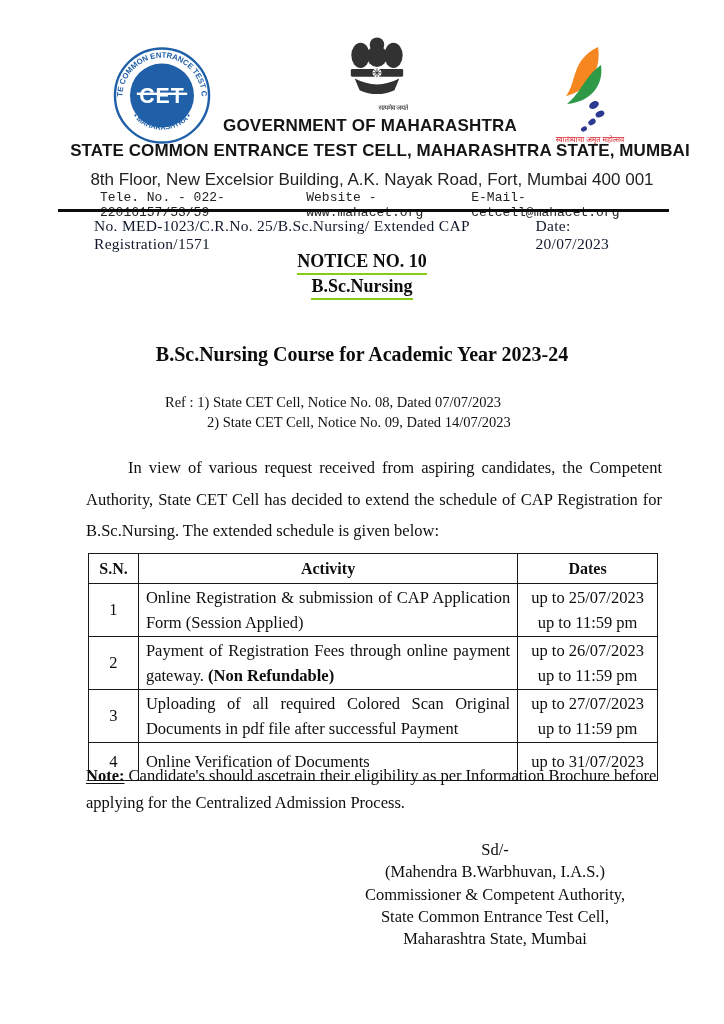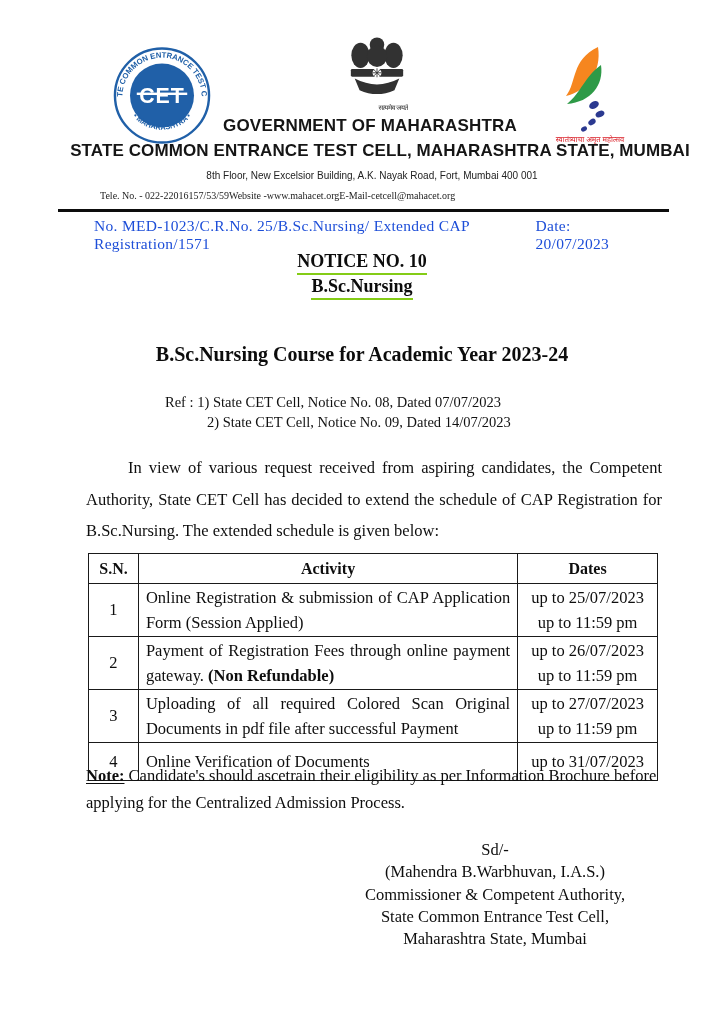--- a/index.html
+++ b/index.html
@@ -10,26 +10,26 @@
     font-family:"Liberation Serif", serif; overflow:hidden;
   }
   .abs { position:absolute; }
 
   
   .gov-line1 { top:116px; left:16px; right:0; text-align:center;
     font-family:"Liberation Sans", sans-serif; font-weight:bold; font-size:17px; letter-spacing:.2px; color:#151515; }
   .gov-line2 { top:141px; left:36px; right:0; text-align:center;
     font-family:"Liberation Sans", sans-serif; font-weight:bold; font-size:17px; letter-spacing:.1px; color:#151515; }
   .address { top:170px; left:20px; right:0; text-align:center;
-    font-family:"Liberation Sans", sans-serif; font-size:10px; color:#222; }
-  .contact-row { top:190px; left:100px; width:550px; display:flex; justify-content:flex-start;
-    font-family:Liberation Serif, serif; font-size:10px; color:#222; }
+    font-family:"Liberation Sans", sans-serif; font-size:17px; color:#222; }
+  .contact-row { top:190px; left:100px; width:550px; display:flex; justify-content:space-between;
+    font-family:Liberation Mono, monospace; font-size:13px; color:#222; }
   .rule { top:209px; left:58px; width:611px; height:3px; background:#0d0d0d; }
   .refline { top:217px; left:94px; width:542px; display:flex; justify-content:space-between;
-    font-size:15.5px; letter-spacing:.3px; color:#1d4ed8; }
+    font-size:15.5px; letter-spacing:.3px; color:#0f172a; }
 
   
   .center-line { left:0; right:0; text-align:center; font-weight:bold; color:#0c0c0c; }
   .notice-no { top:251px; font-size:18px; }
   .notice-course { top:276px; font-size:18px; }
   .uline { display:inline-block; border-bottom:2px solid #84cc16; padding-bottom:1px; }
   .subject1 { top:316px; font-size:20px; }
   .subject2 { top:343px; font-size:20px; }
   .ref1 { top:394px; left:165px; font-size:14.5px;text-align:right; }
   .ref2 { top:414px; left:207px; font-size:14.5px; }

